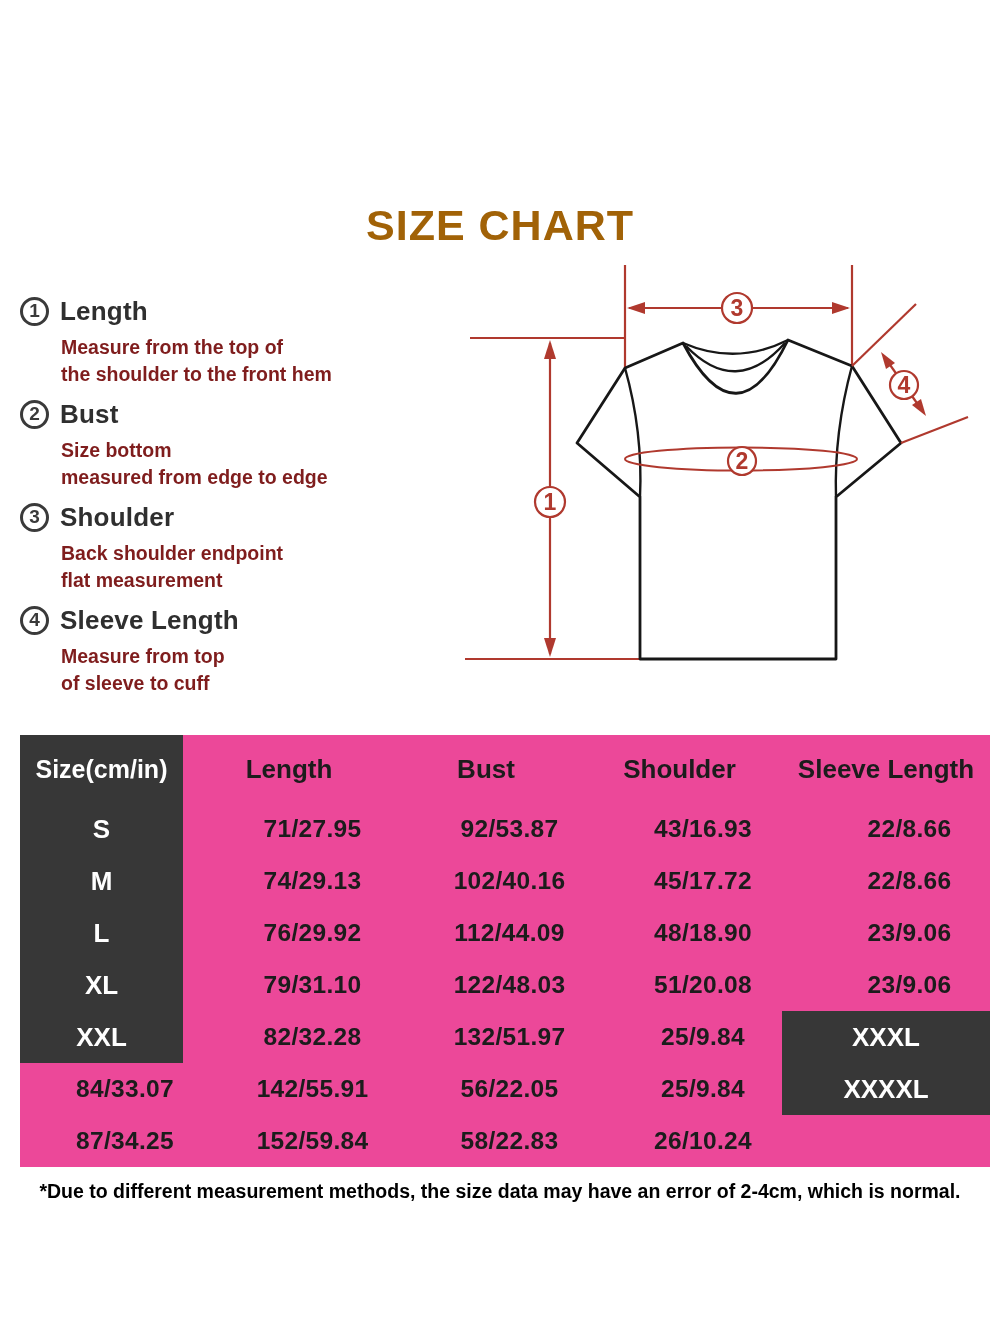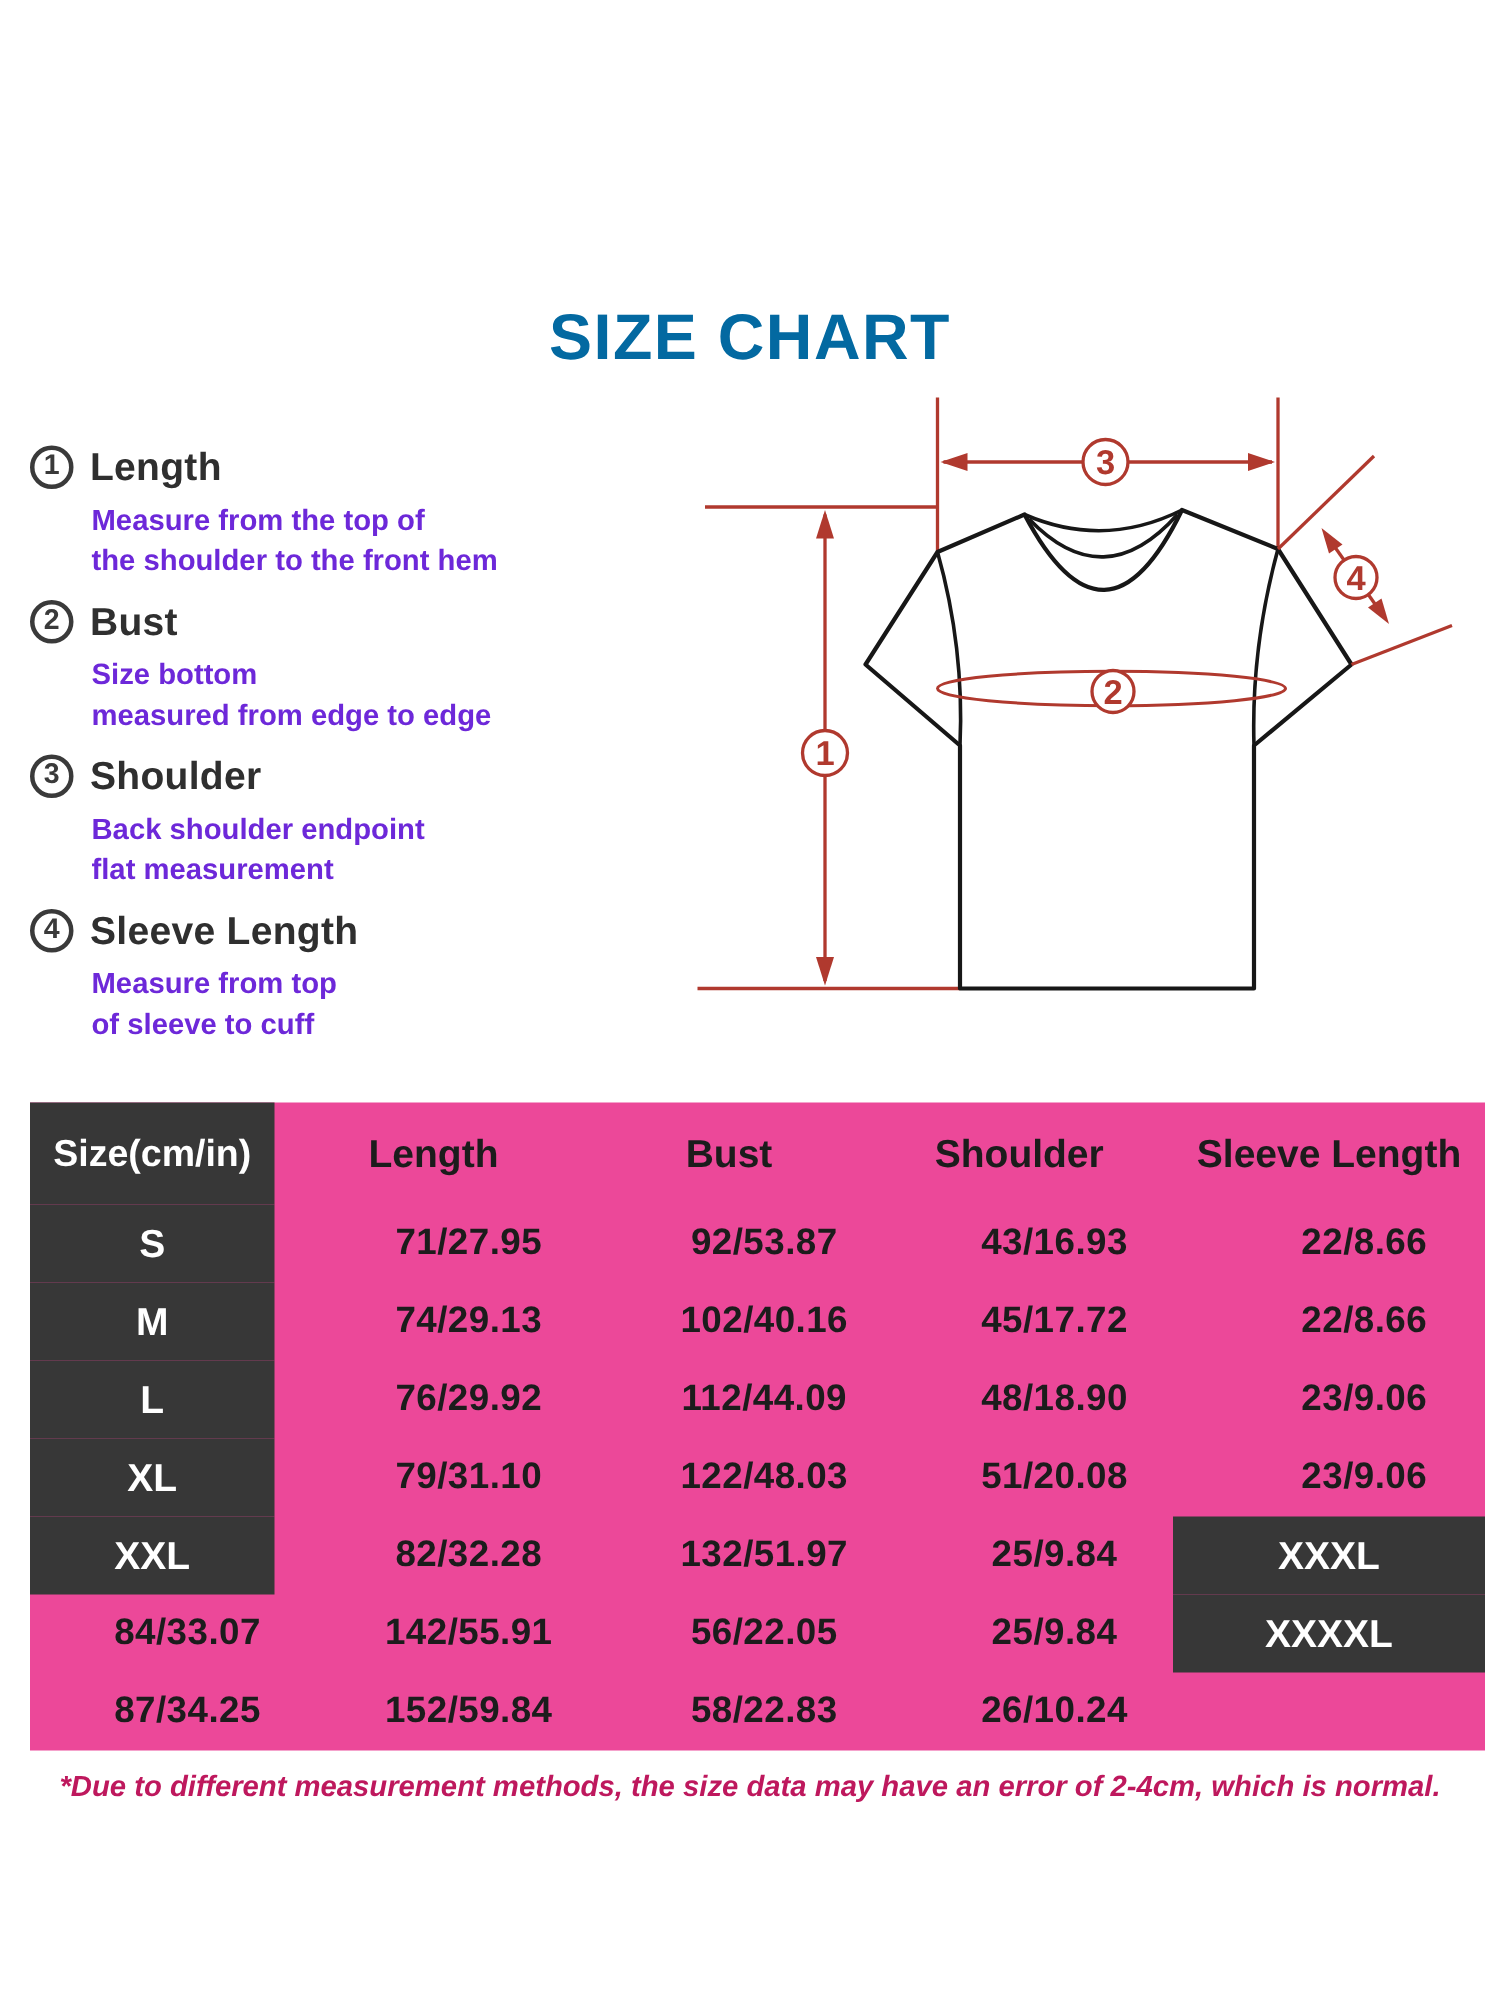--- a/index.html
+++ b/index.html
@@ -2,49 +2,49 @@
 <html><head>
 <meta charset="utf-8">
 <style>
   html,body { margin:0; padding:0; background:#ffffff; }
   .page {
     position:relative; width:1000px; height:1332px; background:#ffffff;
     font-family:"Liberation Sans","DejaVu Sans",sans-serif; overflow:hidden;
   }
   .title {
     position:absolute; top:201px; left:0; width:100%; margin:0;
-    text-align:center; font-size:43px; font-weight:700; color:#0369a1; letter-spacing:1px;
+    text-align:center; font-size:43px; font-weight:700; color:#a16207; letter-spacing:1px;
   }
   
   .defs { position:absolute; left:20px; top:293px; width:430px; }
   .def-head { height:36px; display:flex; align-items:center; gap:11px; }
   .circ {
     width:29px; height:29px; box-sizing:border-box; border:3px solid #3a3a3a; border-radius:50%;
     color:#3a3a3a; font-weight:700; font-size:19px;
     display:flex; align-items:center; justify-content:center; flex:0 0 auto;
   }
   .def-label { font-size:26px; font-weight:700; color:#2f2f2f; letter-spacing:0.2px; }
-  .def-desc { margin:5px 0 9px 41px; font-size:19.5px; font-weight:700; color:#6d28d9; line-height:26.5px; }
+  .def-desc { margin:5px 0 9px 41px; font-size:19.5px; font-weight:700; color:#7f1d1d; line-height:26.5px; }
   
   .diagram { position:absolute; left:440px; top:255px; width:560px; height:425px; }
   
   .size-table {
     position:absolute; left:20px; top:735px; width:970px; height:432px;
     display:grid; grid-template-columns:163px 212px 182px 205px 208px;
     grid-template-rows:68px repeat(7, 52px); background:#ec4899;
   }
   .cell { display:flex; align-items:center; justify-content:center; }
   .dark { background:#373737; color:#ffffff; }
   .corner { font-size:25px; font-weight:700; }
   .colhead { font-size:26px; font-weight:700; color:#1c1c1c; }
   .size { font-size:26px; font-weight:700; }
   .val { font-size:24.5px; font-weight:700; color:#1c1c1c; letter-spacing:0.3px;padding-left:47px; }
   .footnote {
     position:absolute; top:1180px; left:0; width:100%; margin:0; text-align:center;
-    font-size:19.5px; font-weight:700; color:#be185d;font-style:italic;
+    font-size:19.5px; font-weight:700; color:#000000;
   }
 </style>
 </head>
 <body>
 
 <div class="page">
 
   <h1 class="title">SIZE CHART</h1>
 
   <section class="defs">

